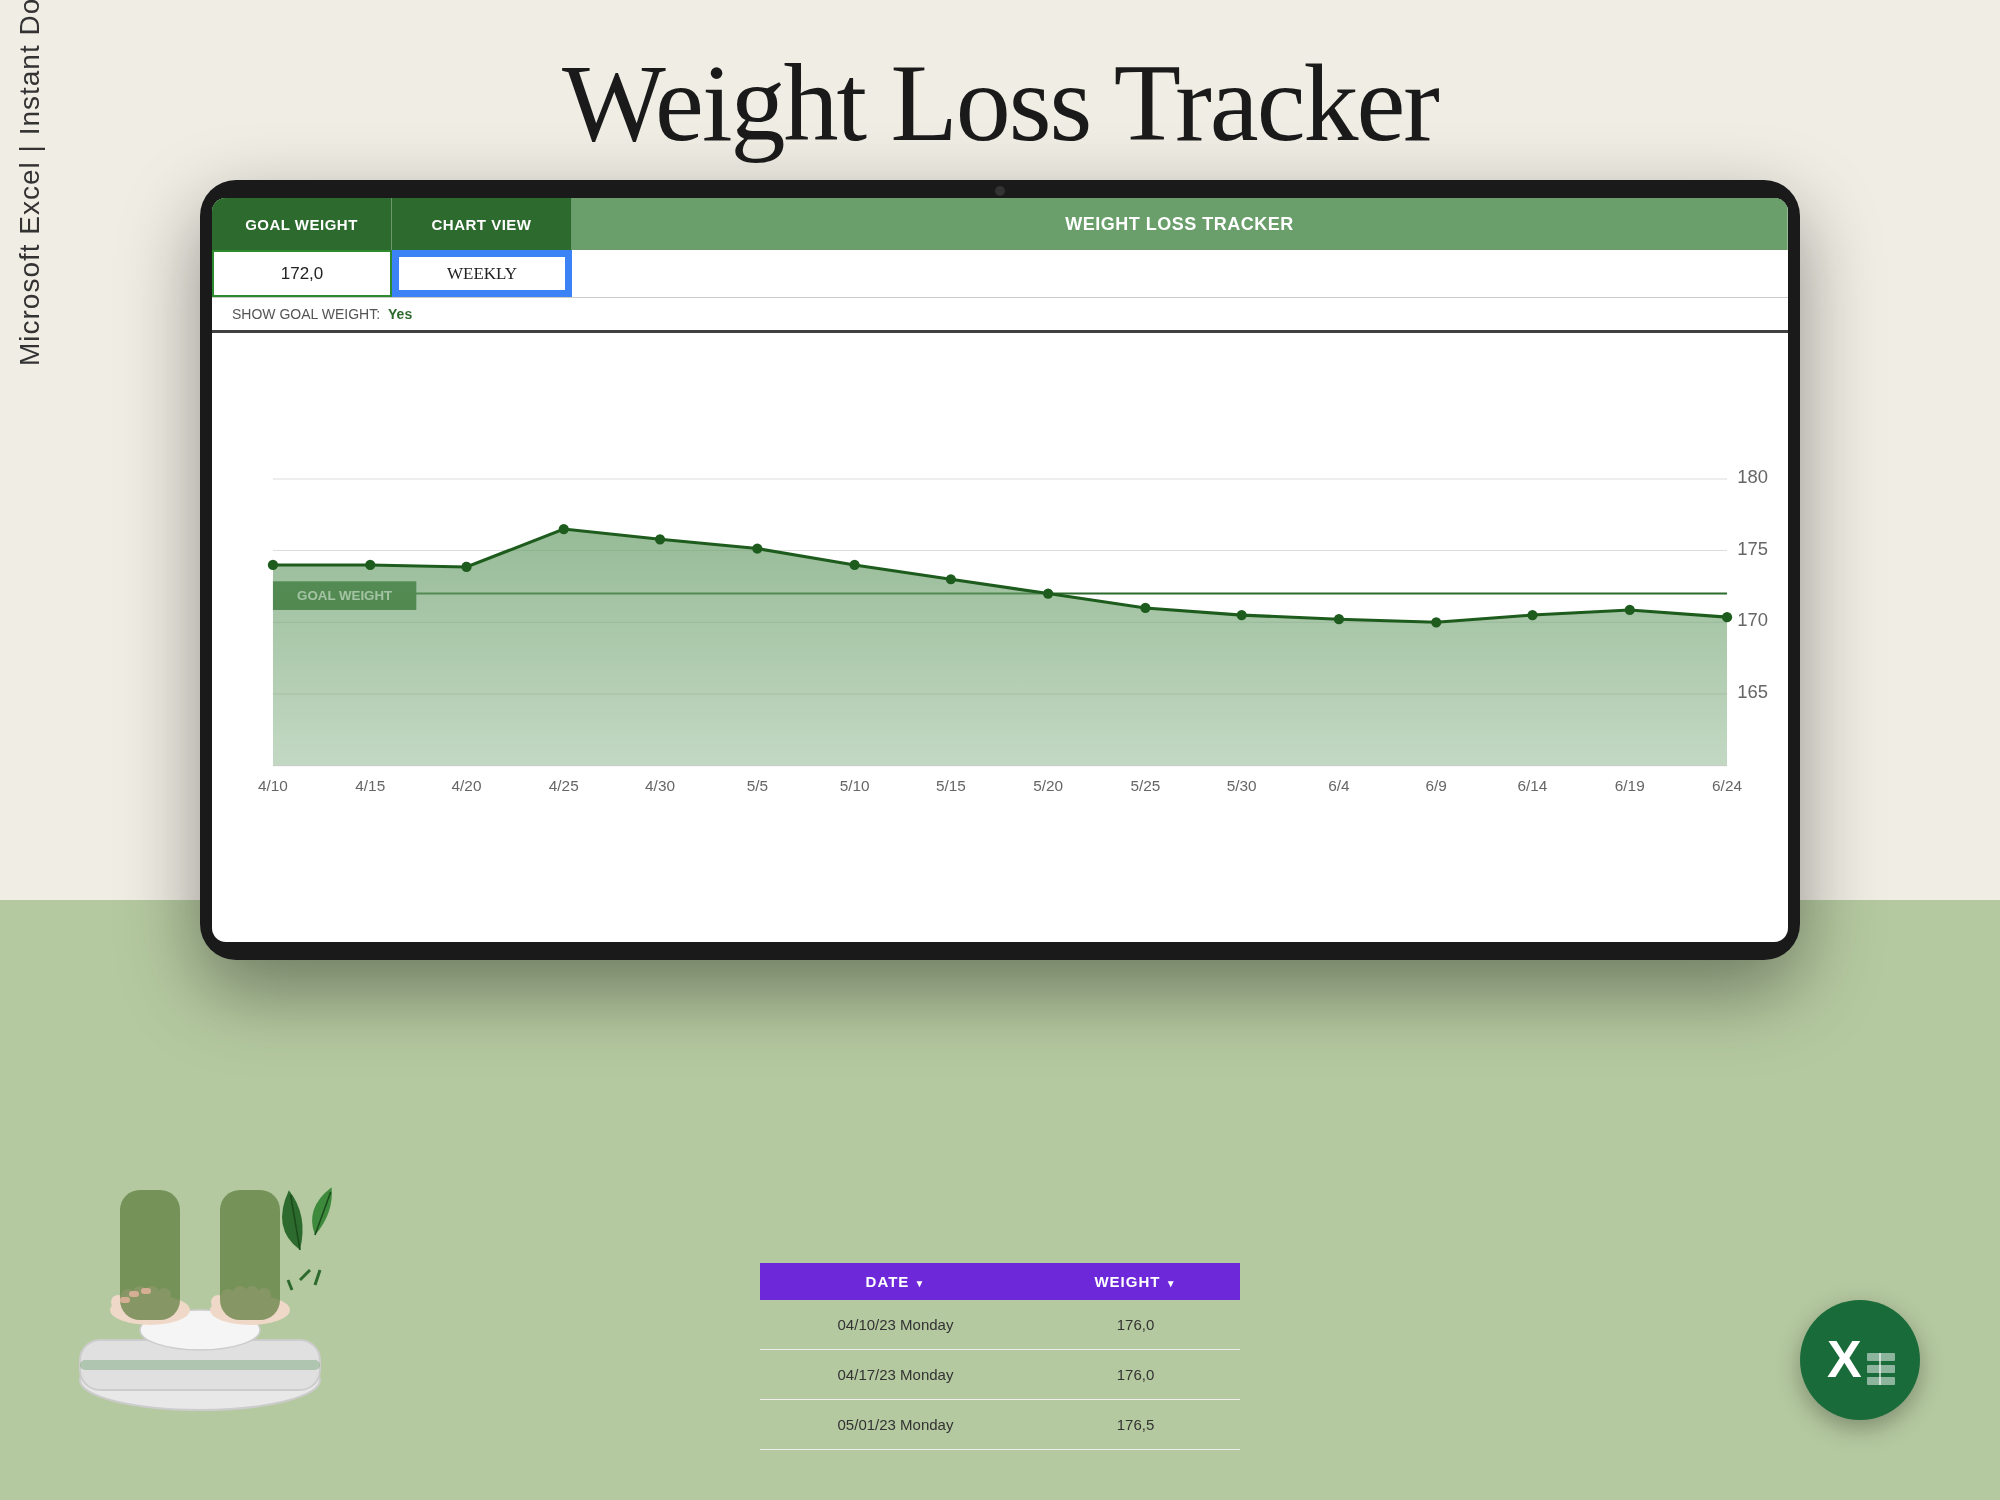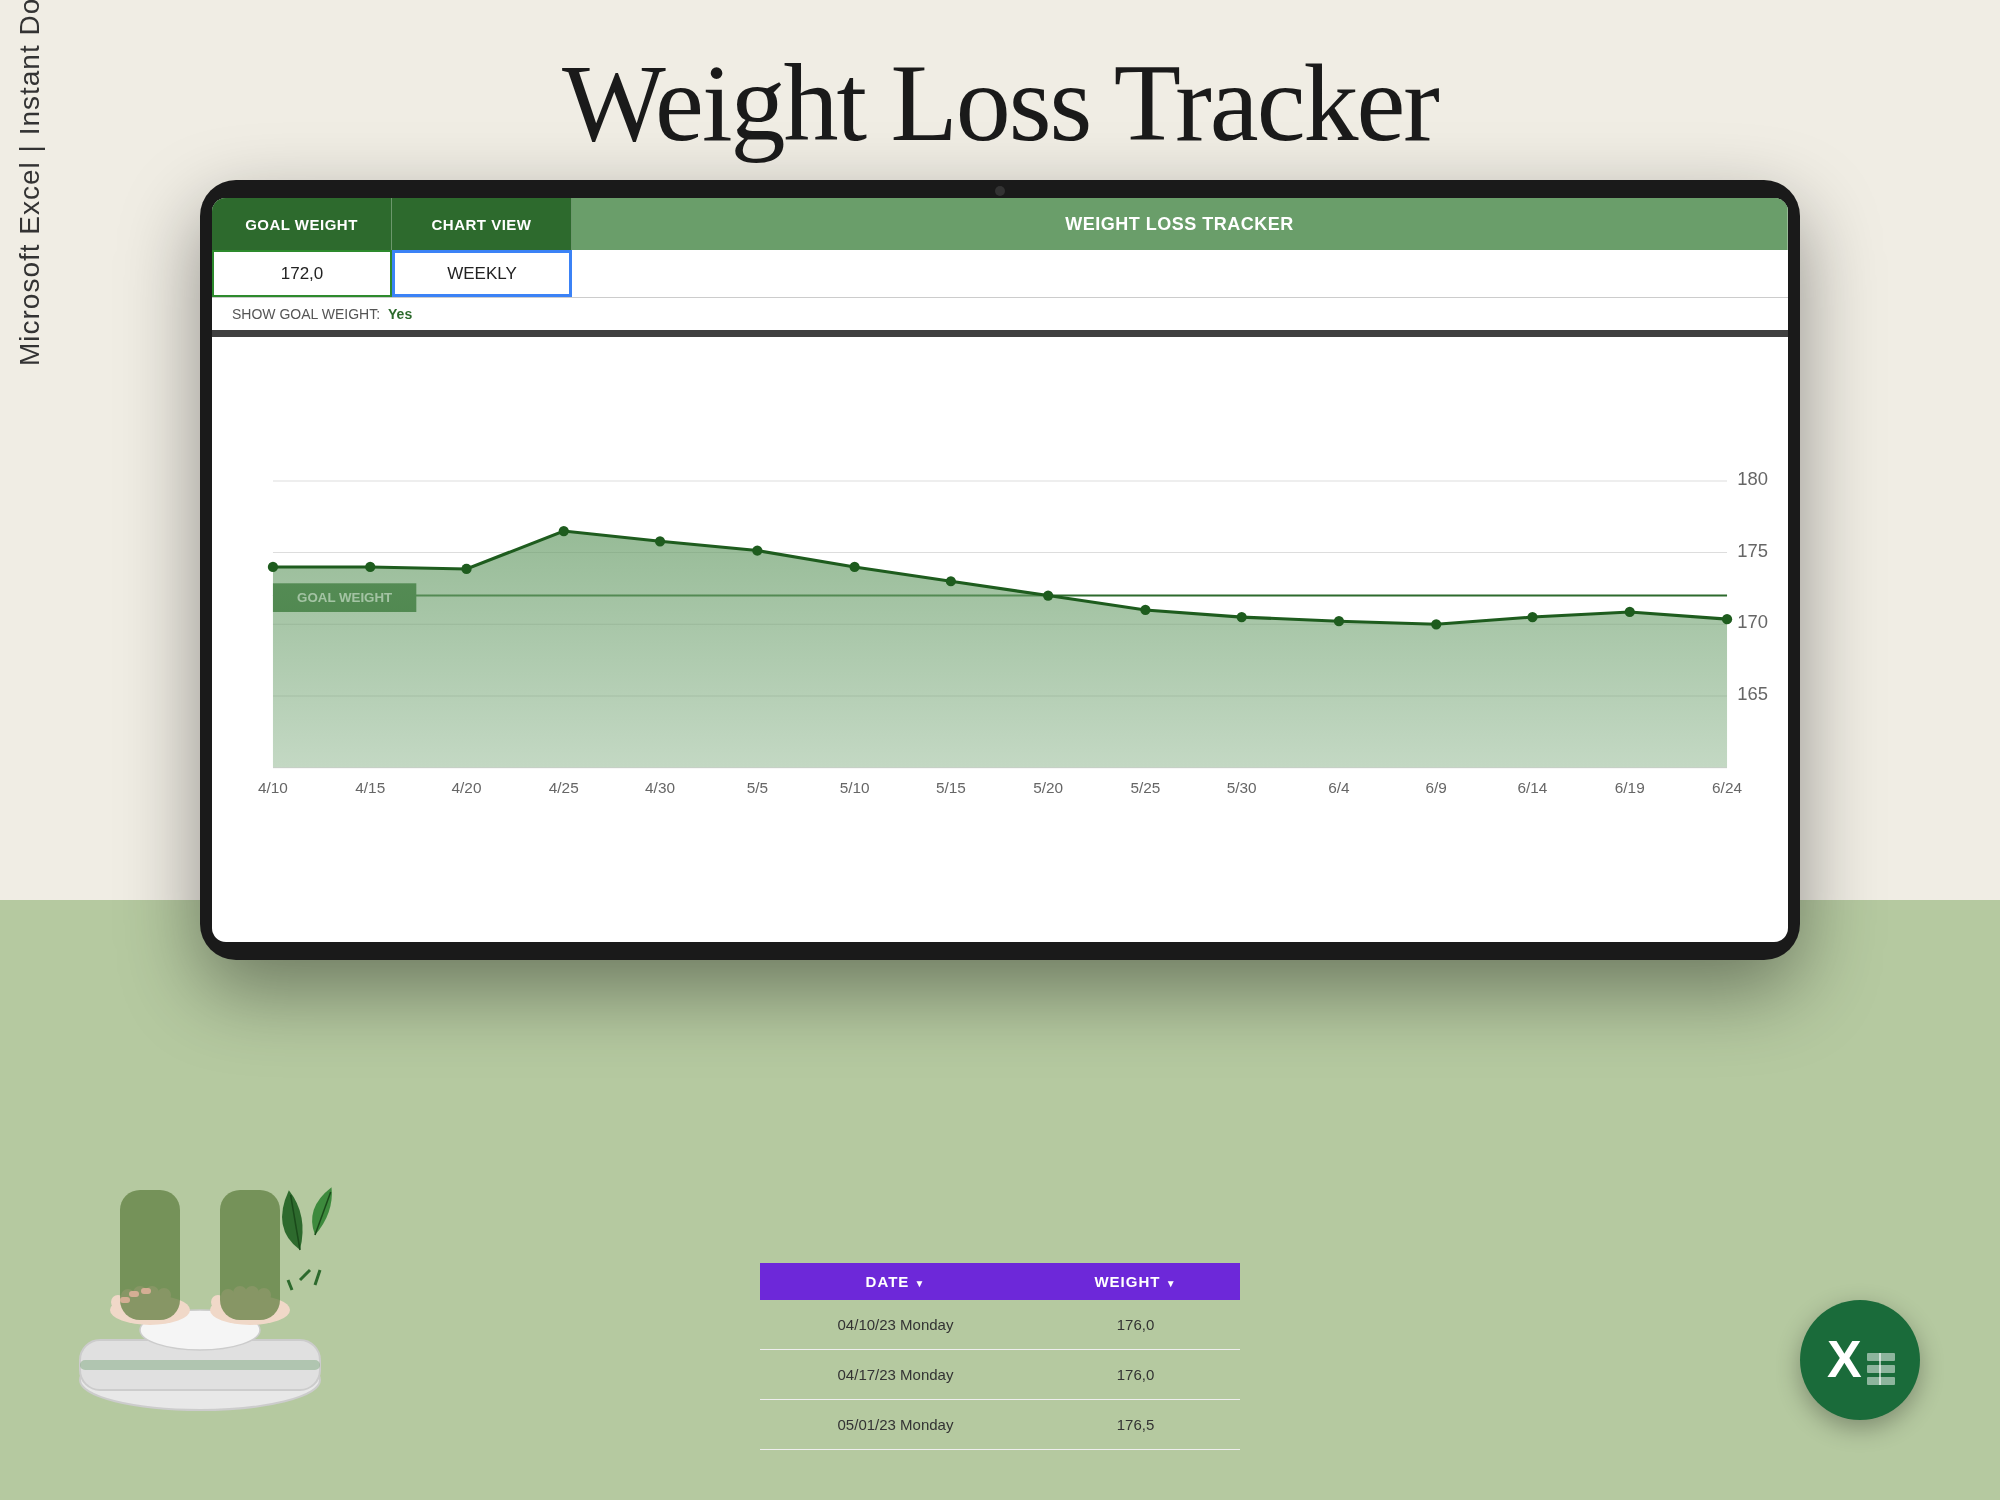--- a/index.html
+++ b/index.html
@@ -139,32 +139,32 @@
       display: flex;
       align-items: center;
       justify-content: center;
       font-family: Arial, sans-serif;
       font-size: 17px;
       border-right: 2px solid #2d8a2d;
       border-bottom: 2px solid #2d8a2d;
       color: #222;
     }
     .input-goal { width: 180px; border: 2px solid #2d8a2d; }
-    .input-chart { width: 180px; border: 3px solid #3b82f6; }
+    .input-chart { width: 180px; border: 7px solid #3b82f6; font-family: Liberation Serif, serif; }
 
     
     .show-goal-row {
       padding: 8px 20px;
       font-family: Arial, sans-serif;
       font-size: 14px;
       color: #555;
       display: flex;
       align-items: center;
       gap: 8px;
-      border-bottom: 7px solid #404040;
+      border-bottom: 3px solid #404040;
     }
     .show-goal-yes {
       color: #2d6a2d;
       font-weight: 700;
     }
 
     
     .chart-area {
       flex: 1;
       padding: 0 20px 10px 20px;

